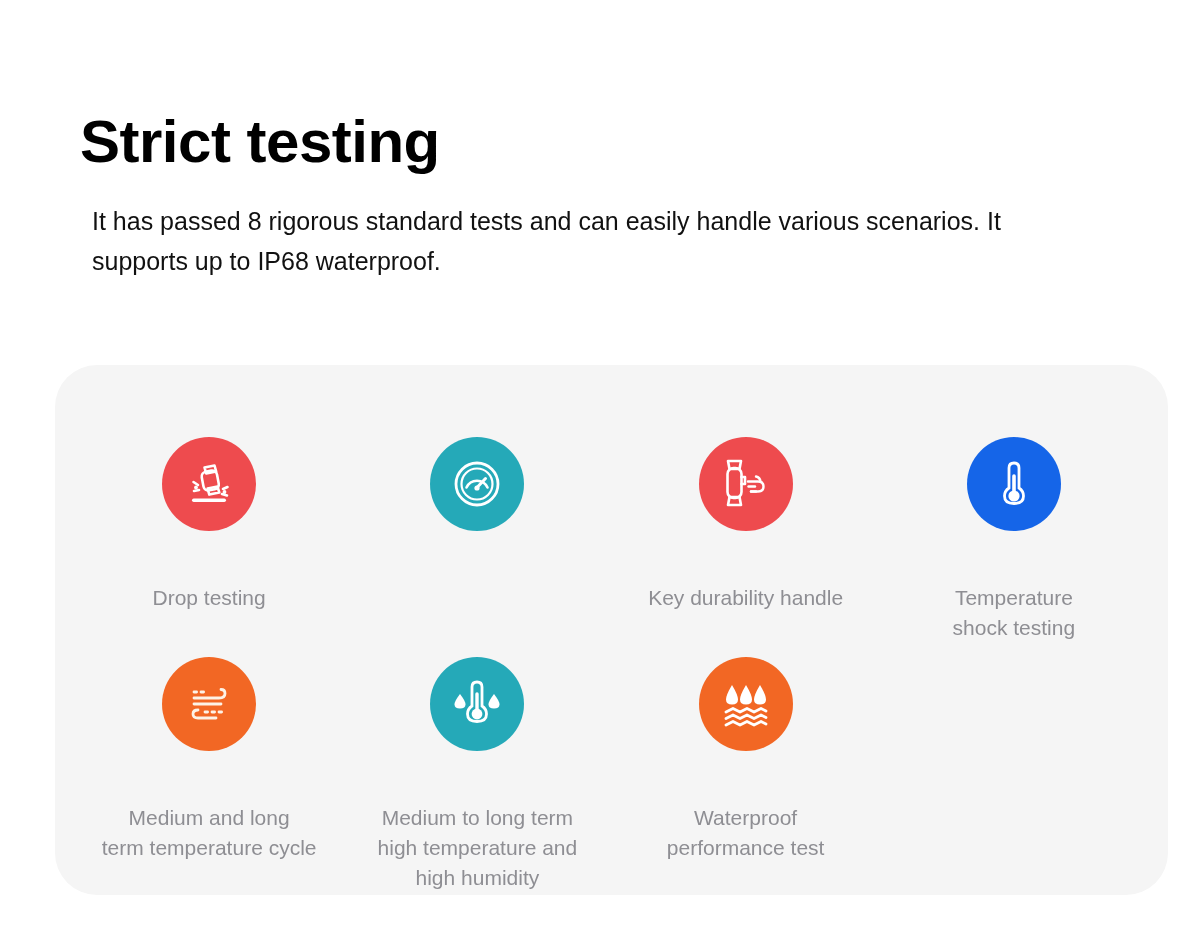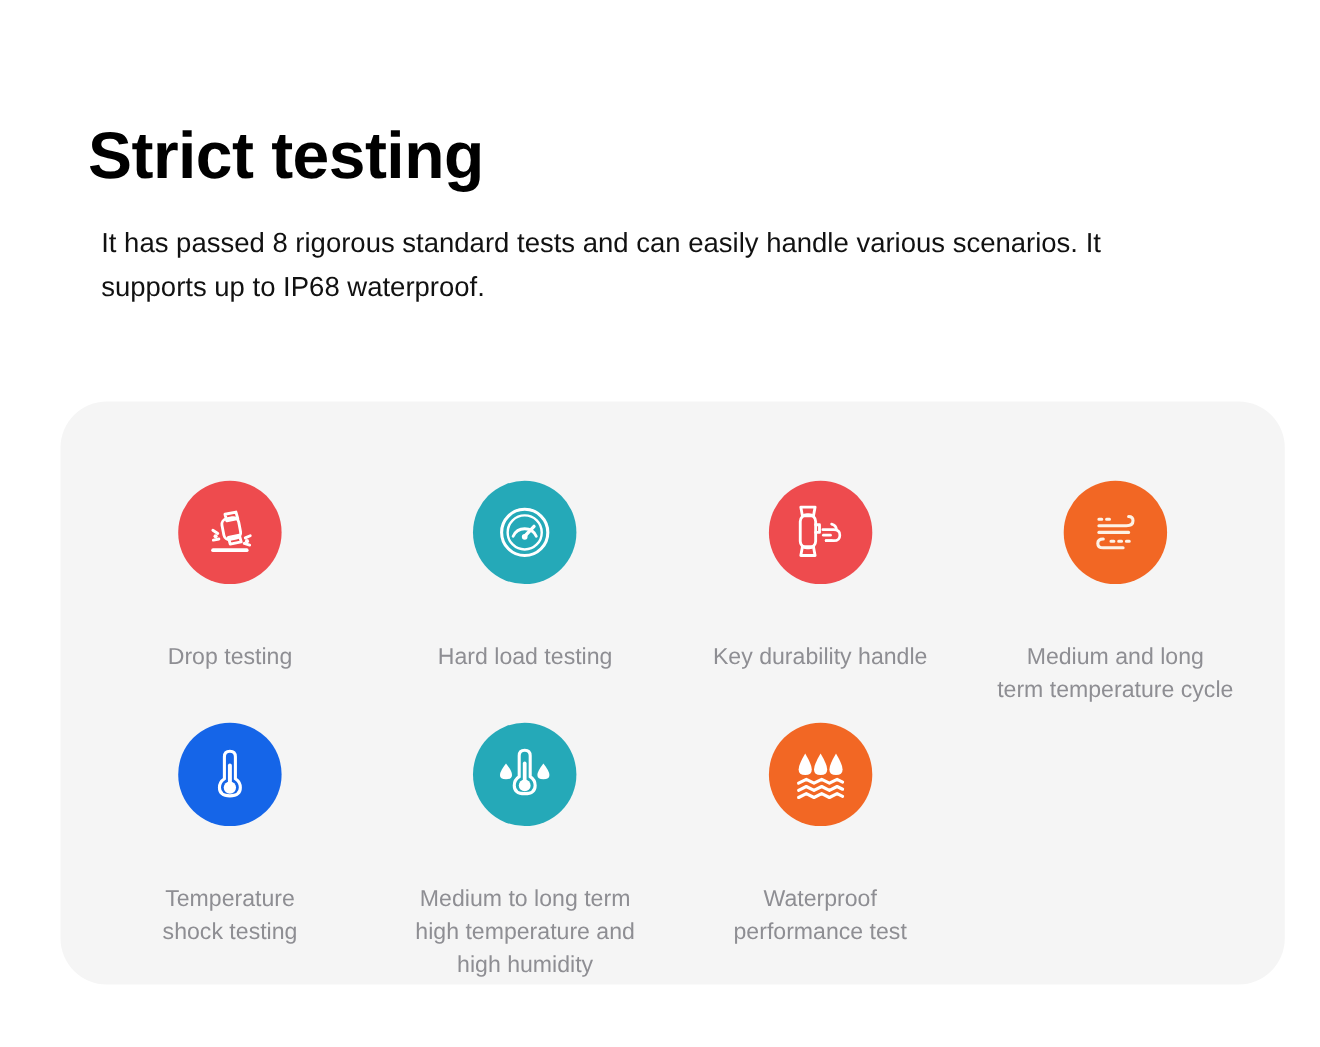--- a/index.html
+++ b/index.html
@@ -156,21 +156,20 @@
           <span>
             <svg width="62" height="62" viewBox="0 0 62 62" fill="none">
               <circle cx="31" cy="31" r="21" stroke="#ffffff" stroke-width="2.8" fill="none"></circle>
               <circle cx="31" cy="31" r="15.5" stroke="#ffffff" stroke-width="2.2" fill="none"></circle>
               <path d="M20.5 34.5 A11.5 11.5 0 0 1 41.5 34.5" stroke="#ffffff" stroke-width="2.6" stroke-linecap="round" fill="none"></path>
               <path d="M31 34.5 L39.5 25.5" stroke="#ffffff" stroke-width="3" stroke-linecap="round"></path>
               <circle cx="31" cy="35" r="2.6" fill="#ffffff"></circle>
             </svg>
           </span>
         </div>
-        <div class="test-label">Hard load testing</div>
       </div>
 
       <div class="test-item">
         <div class="icon-circle" style="background:#ee4b4e;">
           <span>
             <svg width="62" height="62" viewBox="0 0 62 62" fill="none">
               <g stroke="#ffffff" stroke-width="2.6" stroke-linecap="round" stroke-linejoin="round" fill="none">
                 <path d="M13 8 L26 8 L24.5 16 L14.5 16 Z"></path>
                 <rect x="12.5" y="15" width="14" height="30" rx="6"></rect>
                 <path d="M14.5 44 L24.5 44 L26 52 L13 52 Z"></path>
@@ -179,20 +178,34 @@
               <g stroke="#ffffff" stroke-width="2.4" stroke-linecap="round" stroke-linejoin="round" fill="none">
                 <path d="M33 28.5 L43 28.5 Q48.5 28.5 48.5 33.5 Q48.5 38.5 43 38.5 L36 38.5"></path>
                 <path d="M33.5 33.5 L40 33.5"></path>
                 <path d="M36 38.5 L41 38.5"></path>
                 <path d="M41 23.5 Q45 24.5 45.5 28.5"></path>
               </g>
             </svg>
           </span>
         </div>
         <div class="test-label">Key durability handle</div>
+      </div>
+
+      <div class="test-item">
+        <div class="icon-circle" style="background:#1565e8;">
+          <span>
+            <svg width="56" height="56" viewBox="0 0 56 56" fill="none">
+              <path d="M28 7 Q33 7 33 12 L33 32 Q37.5 35 37.5 40 Q37.5 47.5 28 47.5 Q18.5 47.5 18.5 40 Q18.5 35 23 32 L23 12 Q23 7 28 7 Z" stroke="#ffffff" stroke-width="2.8" fill="none"></path>
+              <path d="M28 20 L28 37" stroke="#ffffff" stroke-width="3.6" stroke-linecap="round"></path>
+              <circle cx="28" cy="40" r="5.6" fill="#ffffff"></circle>
+            </svg>
+          </span>
+        </div>
+        <div class="test-label">Temperature
+shock testing</div>
       </div>
 
       <div class="test-item">
         <div class="icon-circle" style="background:#f26724;">
           <span>
             <svg width="62" height="62" viewBox="0 0 62 62" fill="none">
               <g stroke="#fdf2e6" stroke-width="2.8" stroke-linecap="round" fill="none">
                 <path d="M16 19 L28 19" stroke-dasharray="2.6 4.4"></path>
                 <path d="M16 25 L41 25 Q47 25 47 20.5 Q47 16.5 43 16.5"></path>
                 <path d="M16 31 L43 31"></path>
@@ -200,34 +213,20 @@
                 <path d="M27 39 L44 39" stroke-dasharray="2.6 4.4"></path>
               </g>
             </svg>
           </span>
         </div>
         <div class="test-label">Medium and long
 term temperature cycle</div>
       </div>
 
       <div class="test-item">
-        <div class="icon-circle" style="background:#1565e8;">
-          <span>
-            <svg width="56" height="56" viewBox="0 0 56 56" fill="none">
-              <path d="M28 7 Q33 7 33 12 L33 32 Q37.5 35 37.5 40 Q37.5 47.5 28 47.5 Q18.5 47.5 18.5 40 Q18.5 35 23 32 L23 12 Q23 7 28 7 Z" stroke="#ffffff" stroke-width="2.8" fill="none"></path>
-              <path d="M28 20 L28 37" stroke="#ffffff" stroke-width="3.6" stroke-linecap="round"></path>
-              <circle cx="28" cy="40" r="5.6" fill="#ffffff"></circle>
-            </svg>
-          </span>
-        </div>
-        <div class="test-label">Temperature
-shock testing</div>
-      </div>
-
-      <div class="test-item">
         <div class="icon-circle" style="background:#25a9b8;">
           <span>
             <svg width="62" height="62" viewBox="0 0 62 62" fill="none">
               <path d="M31 9 Q36 9 36 14 L36 33 Q40.5 36 40.5 41 Q40.5 48.5 31 48.5 Q21.5 48.5 21.5 41 Q21.5 36 26 33 L26 14 Q26 9 31 9 Z" stroke="#ffffff" stroke-width="2.8" fill="none"></path>
               <path d="M31 21 L31 38" stroke="#ffffff" stroke-width="3.4" stroke-linecap="round"></path>
               <circle cx="31" cy="41" r="5.4" fill="#ffffff"></circle>
               <path d="M14 21 Q19.5 28 19.5 31.5 Q19.5 35.5 14 35.5 Q8.5 35.5 8.5 31.5 Q8.5 28 14 21 Z" fill="#ffffff"></path>
               <path d="M48 21 Q53.5 28 53.5 31.5 Q53.5 35.5 48 35.5 Q42.5 35.5 42.5 31.5 Q42.5 28 48 21 Z" fill="#ffffff"></path>
             </svg>
           </span>

